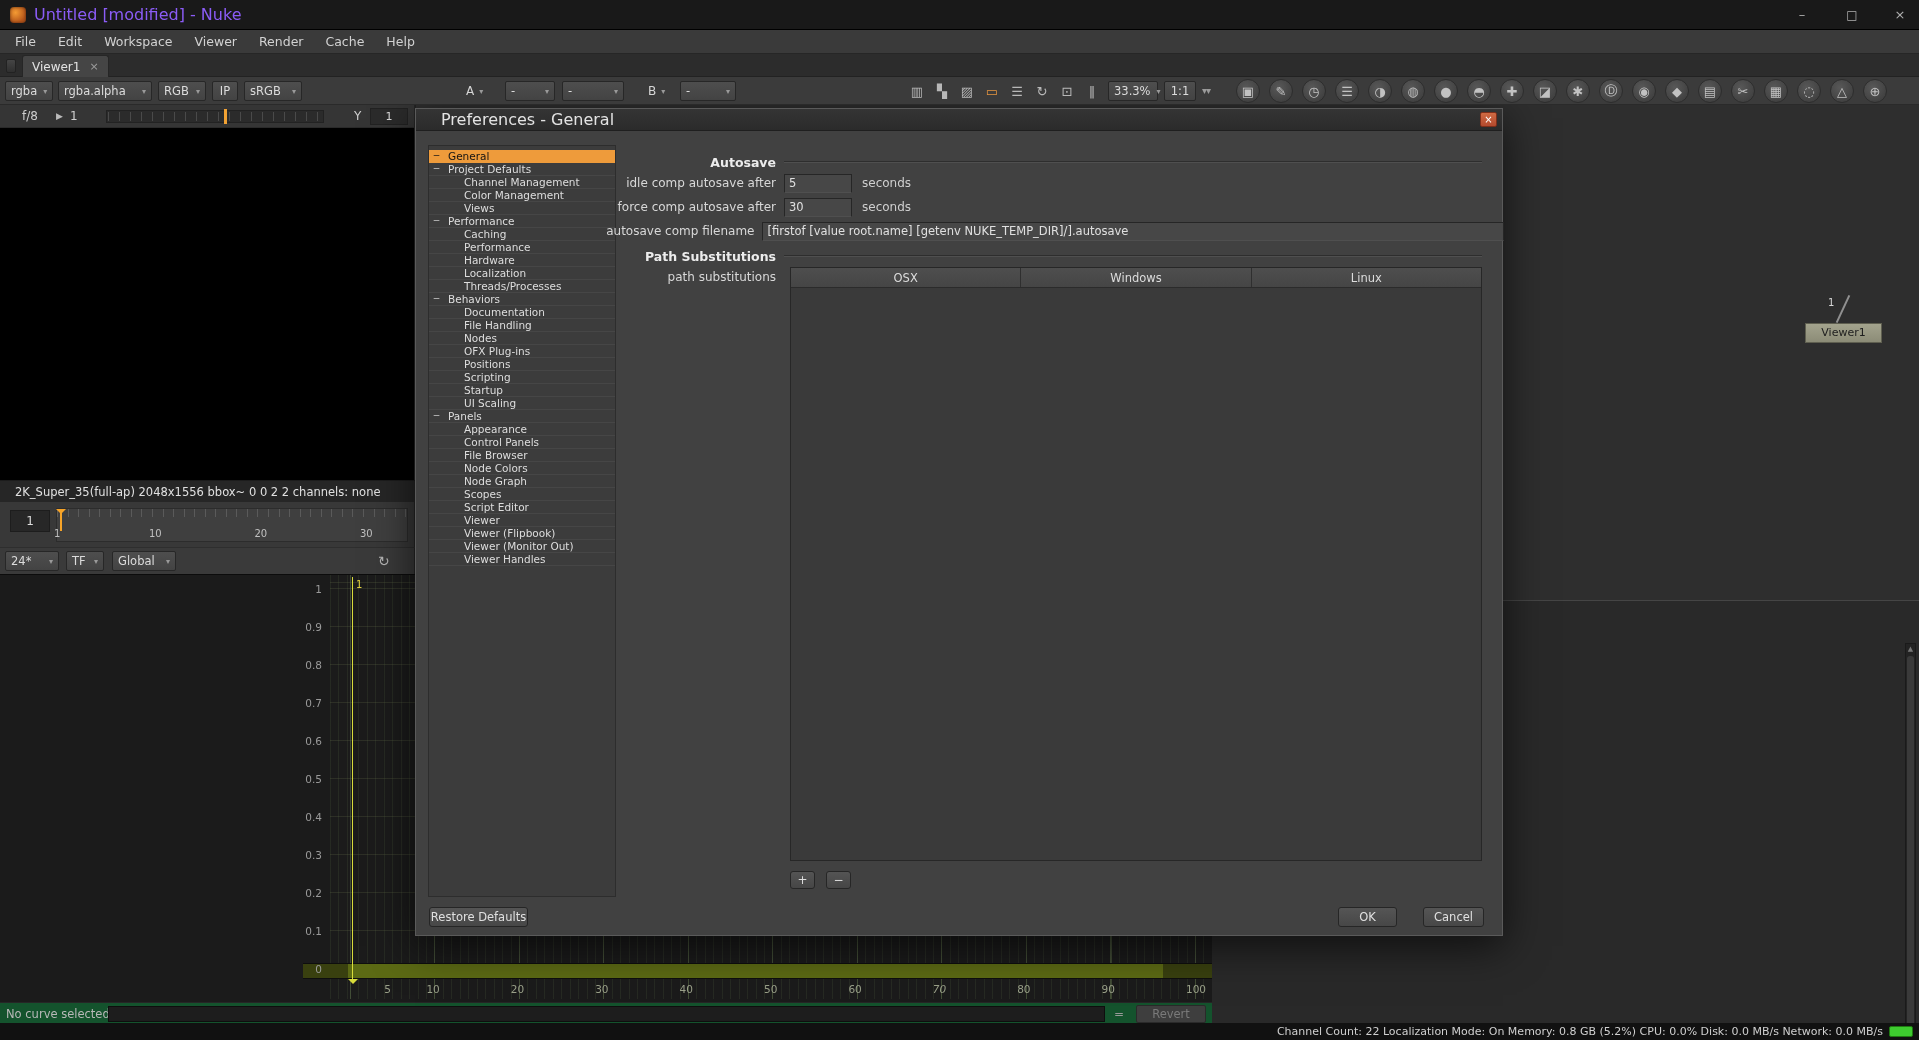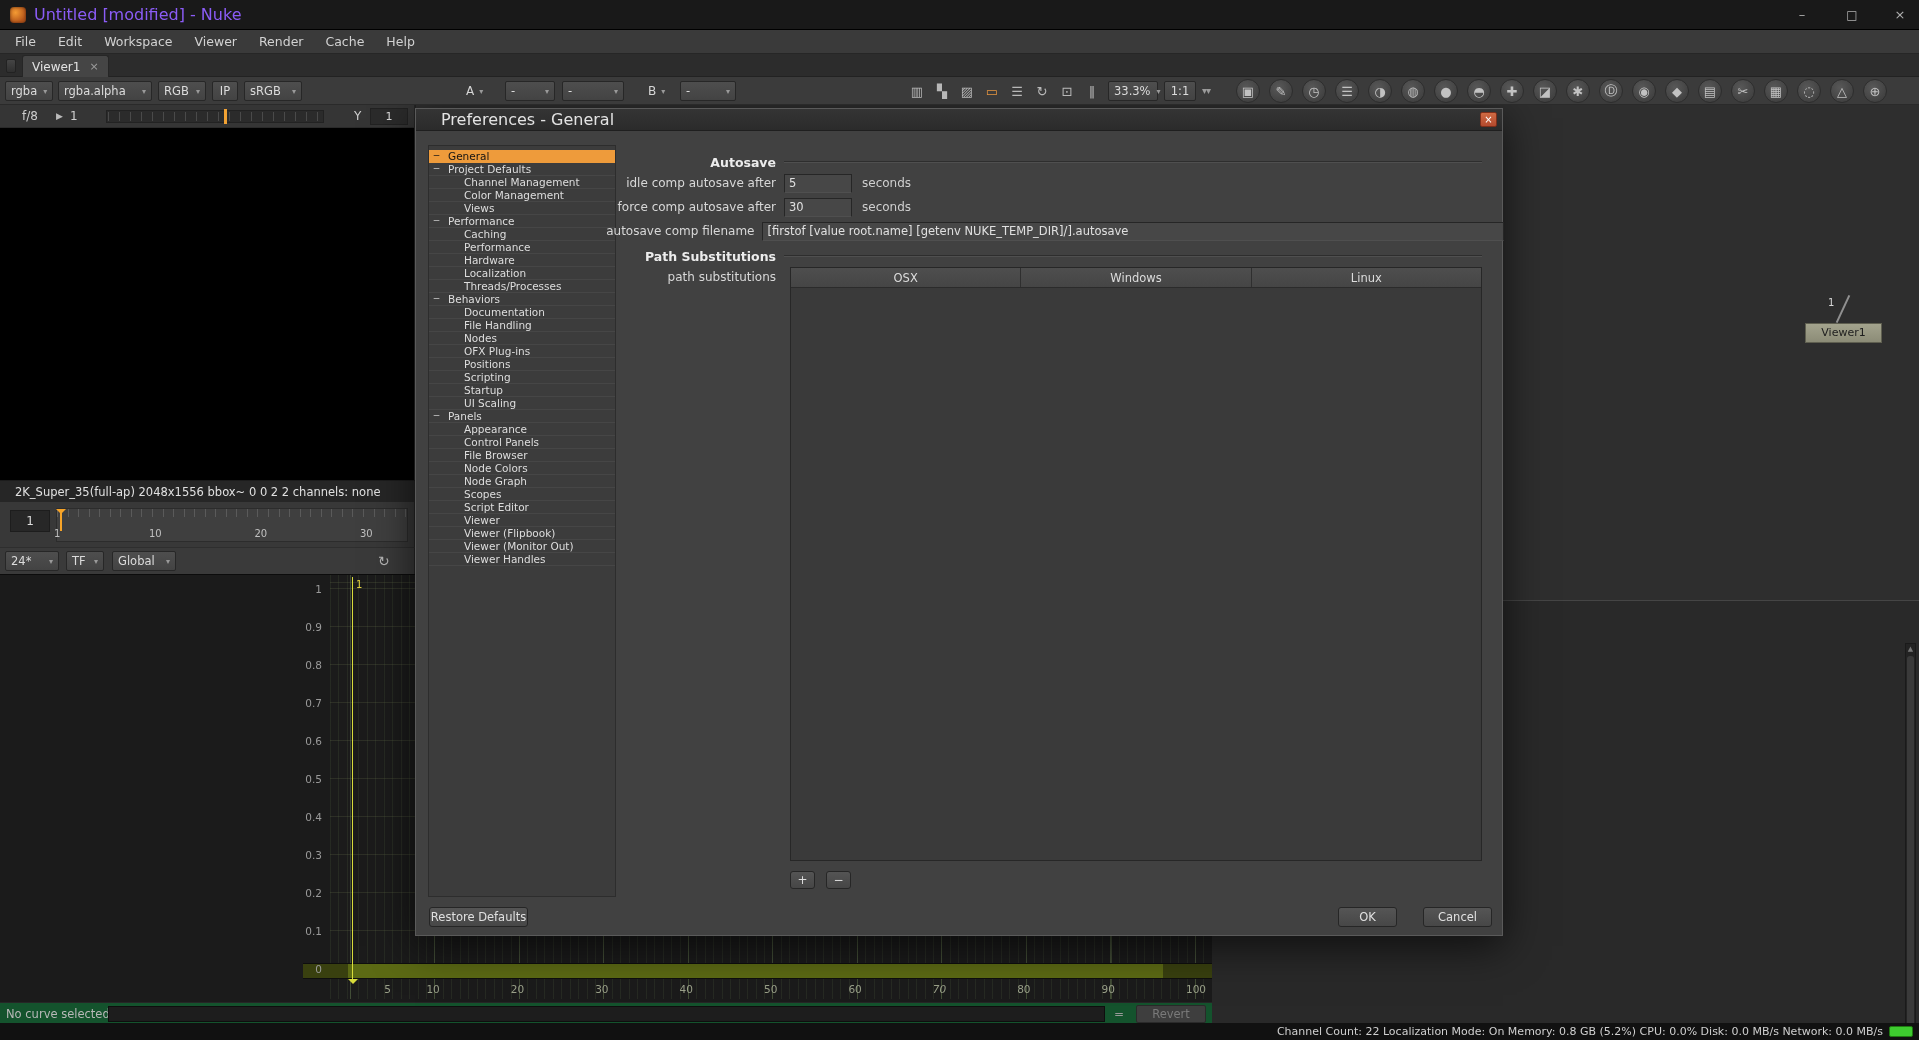--- a/index.html
+++ b/index.html
@@ -142,21 +142,21 @@
 #subs-table{left:374px;top:158px;width:692px;height:594px;border:1px solid #272727;background:#3a3a3a}
 #subs-head{display:flex;height:20px;background:linear-gradient(#4e4e4e,#454545);border-bottom:1px solid #2b2b2b}
 .col-hdr{flex:1;text-align:center;line-height:20px;color:#dcdcdc;font-size:11.5px;border-right:1px solid #2f2f2f}
 .col-hdr:last-child{border-right:none}
 .small-btn{position:absolute;width:25px;height:18px;background:linear-gradient(#545454,#464646);border:1px solid #262626;border-radius:3px;color:#ddd;text-align:center;line-height:16px;font-size:12px}
 #add-btn{left:374px;top:762px}
 #remove-btn{left:410px;top:762px}
 .dlg-btn{position:absolute;top:798px;height:20px;background:linear-gradient(#555,#474747);border:1px solid #262626;border-radius:3px;color:#e0e0e0;font-size:11.5px;text-align:center;line-height:18px}
 #restore-btn{left:13px;width:99px}
 #ok-btn{left:922px;width:59px}
-#cancel-btn{left:1007px;width:69px}
+#cancel-btn{left:1007px;width:61px}
 
 
 #statusbar{left:0;top:1023px;width:1919px;height:17px;background:#111;z-index:6}
 #status-text{position:absolute;right:36px;top:0;line-height:17px;color:#cfcfcf;font-size:11px;white-space:nowrap}
 #status-led{position:absolute;right:6px;top:3px;width:24px;height:11px;background:#3ecb2f;border:1px solid #1f7a12;border-radius:2px}
 </style>
 </head>
 <body>
 
 <div class="a" id="titlebar">

